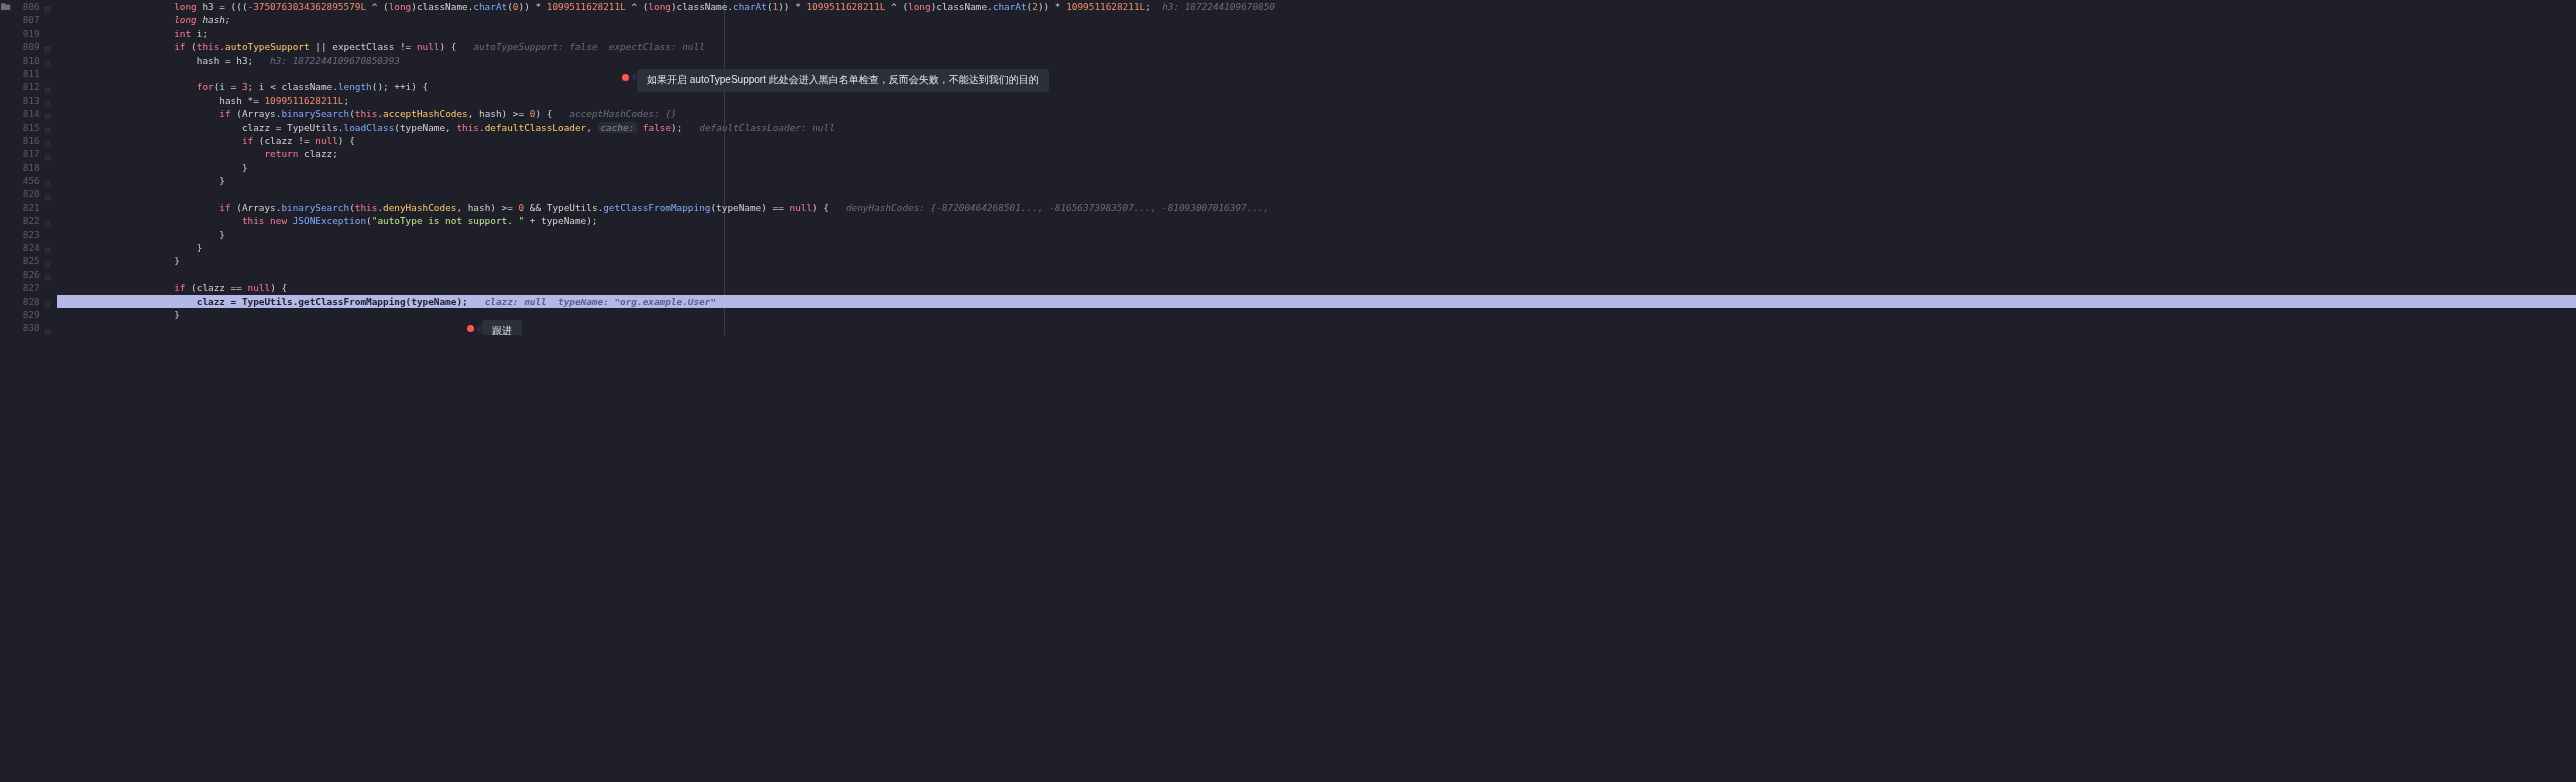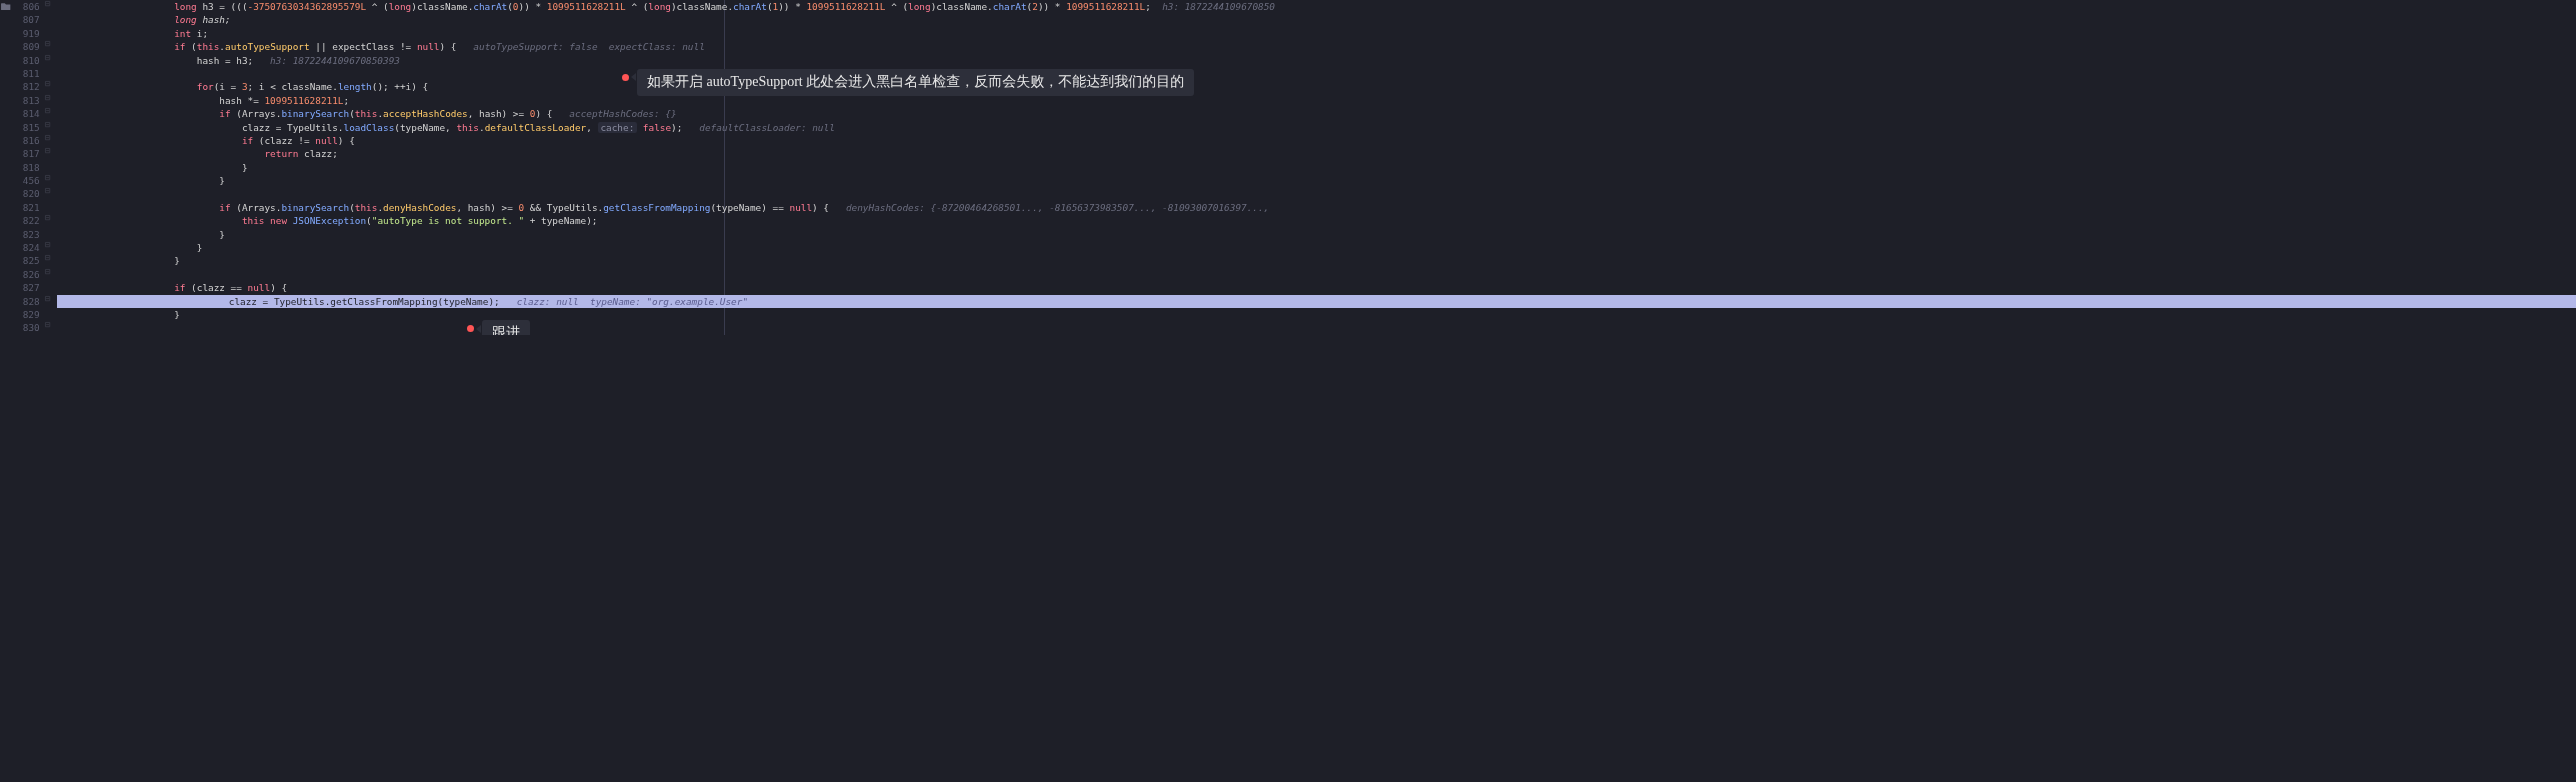--- a/index.html
+++ b/index.html
@@ -22,21 +22,21 @@
   text-align: right;
   padding-right: 5.8px;
   color: #5a5c6e;
   user-select: none;
 }
 .gutter-line {
   height: 13.4px;
   line-height: 13.4px;
   display: flex;
   justify-content: flex-end;
-  align-items: flex-start;
+  align-items: flex-end;
   position: relative;
 }
 .fold-icon {
   width: 7.2px;
   height: 7.2px;
   margin-left: 4.3px;
   opacity: 0.4;
 }
 .code-area {
   flex: 1;
@@ -67,20 +67,21 @@
 .num { color: #f78c6c; }
 .str { color: #c3e88d; }
 .fn { color: #82aaff; }
 .id { color: #d4d4d4; }
 .field { color: #ffcb6b; }
 .comment-inline { color: #6b6d7f; font-style: italic; }
 .this { color: #ff7b92; }
 .param-hint { 
   background: #2a2c3a; 
   color: #8a8ca0; 
+  font-style: italic;
   padding: 0 2.9px;
   border-radius: 2.2px;
 }
 
 .vline {
   position: absolute;
   top: 0;
   bottom: 0;
   width: 0.7px;
   background: #3a3c4f;
@@ -94,22 +95,22 @@
   width: 10px;
   height: 8.7px;
 }
 
 .annotation {
   position: absolute;
   background: #2d2f3a;
   color: #e8e8e8;
   padding: 4.3px 10px;
   border-radius: 2.9px;
-  font-family: Liberation Serif, serif;
-  font-size: 14px;
+  font-family: Liberation Sans, sans-serif;
+  font-size: 10px;
   white-space: nowrap;
   z-index: 10;
 }
 .annotation-dot {
   position: absolute;
   width: 7.2px;
   height: 7.2px;
   background: #ff5555;
   border-radius: 50%;
   z-index: 11;
@@ -313,17 +314,17 @@
       <div class="code-line" style="padding-left: 72px;"><span>                    </span><span class="id">}</span></div>
       <div class="code-line" style="padding-left: 72px;"><span>                </span><span class="id">}</span></div>
       <div class="code-line" style="padding-left: 72px;"><span></span></div>
       <div class="code-line" style="padding-left: 72px;"><span>                </span><span class="kw">if</span><span class="id"> (Arrays.</span><span class="fn">binarySearch</span><span class="id">(</span><span class="this">this</span><span class="id">.</span><span class="field">denyHashCodes</span><span class="id">, hash) &gt;= </span><span class="num">0</span><span class="id"> &amp;&amp; TypeUtils.</span><span class="fn">getClassFromMapping</span><span class="id">(typeName) == </span><span class="kw">null</span><span class="id">) {   </span><span class="comment-inline">denyHashCodes: {-87200464268501..., -81656373983507..., -81093007016397...,</span></div>
       <div class="code-line" style="padding-left: 72px;"><span>                    </span><span class="kw">this new</span><span class="id"> </span><span class="fn">JSONException</span><span class="id">(</span><span class="str">"autoType is not support. "</span><span class="id"> + typeName);</span></div>
       <div class="code-line" style="padding-left: 72px;"><span>                </span><span class="id">}</span></div>
       <div class="code-line" style="padding-left: 72px;"><span>            </span><span class="id">}</span></div>
       <div class="code-line" style="padding-left: 72px;"><span>        </span><span class="id">}</span></div>
       <div class="code-line" style="padding-left: 72px;"><span></span></div>
       <div class="code-line" style="padding-left: 72px;"><span>        </span><span class="kw">if</span><span class="id"> (clazz == </span><span class="kw">null</span><span class="id">) {</span></div>
-      <div class="code-line highlighted-line" style="padding-left: 104px;"><span>            </span><span class="id">clazz = TypeUtils.</span><span class="fn">getClassFromMapping</span><span class="id">(typeName);   </span><span class="comment-inline">clazz: null  typeName: "org.example.User"</span></div>
+      <div class="code-line highlighted-line" style="padding-left: 72px; font-weight: bold;"><span>            </span><span class="id">clazz = TypeUtils.</span><span class="fn">getClassFromMapping</span><span class="id">(typeName);   </span><span class="comment-inline">clazz: null  typeName: "org.example.User"</span></div>
       <div class="code-line" style="padding-left: 72px;"><span>        </span><span class="id">}</span></div>
     </div>
 </div>
 
 
 </body></html>

